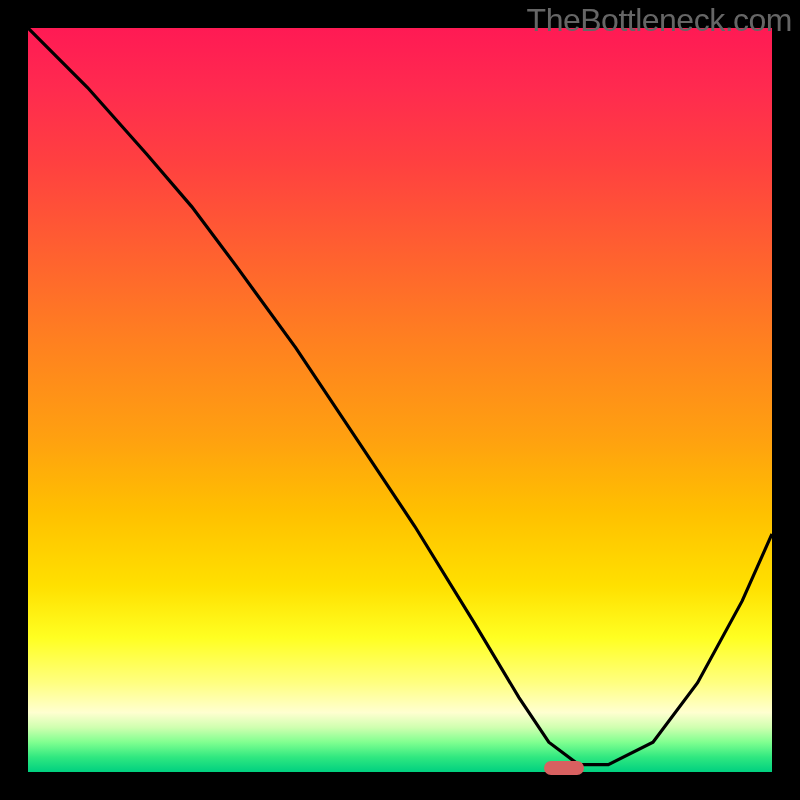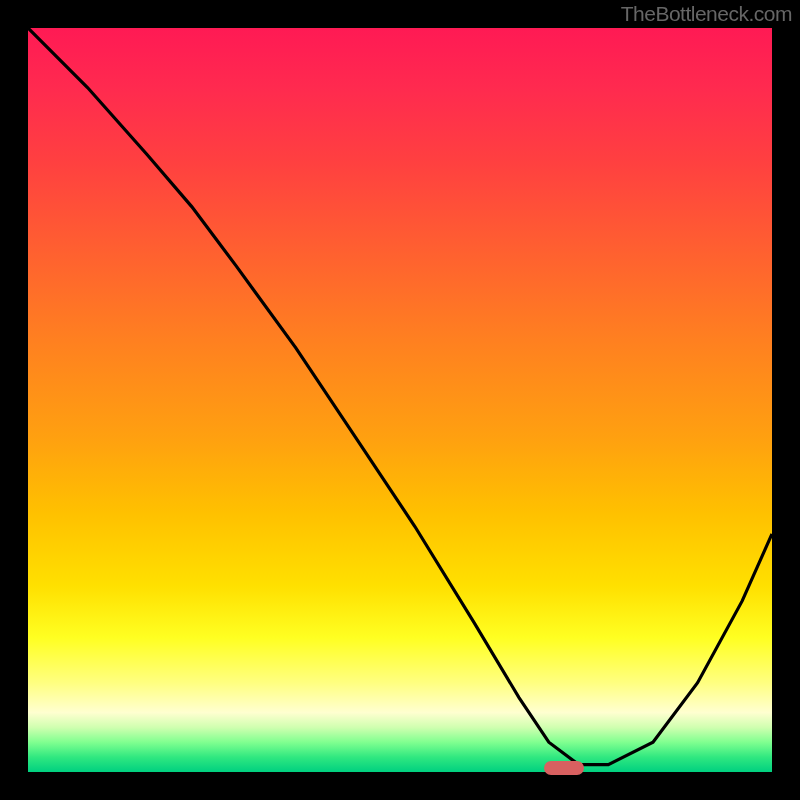--- a/index.html
+++ b/index.html
@@ -33,21 +33,21 @@
       #80ff90 96%,
       #30e880 98%,
       #00d080 100%
     );
   }
   .watermark {
     position: absolute;
     top: 2px;
     right: 8px;
     color: #666;
-    font-size: 21px;
+    font-size: 32px;
     font-weight: 500;
     letter-spacing: -0.5px;
   }
   .curve {
     position: absolute;
     left: 28px;
     top: 28px;
     width: 744px;
     height: 744px;
     pointer-events: none;

